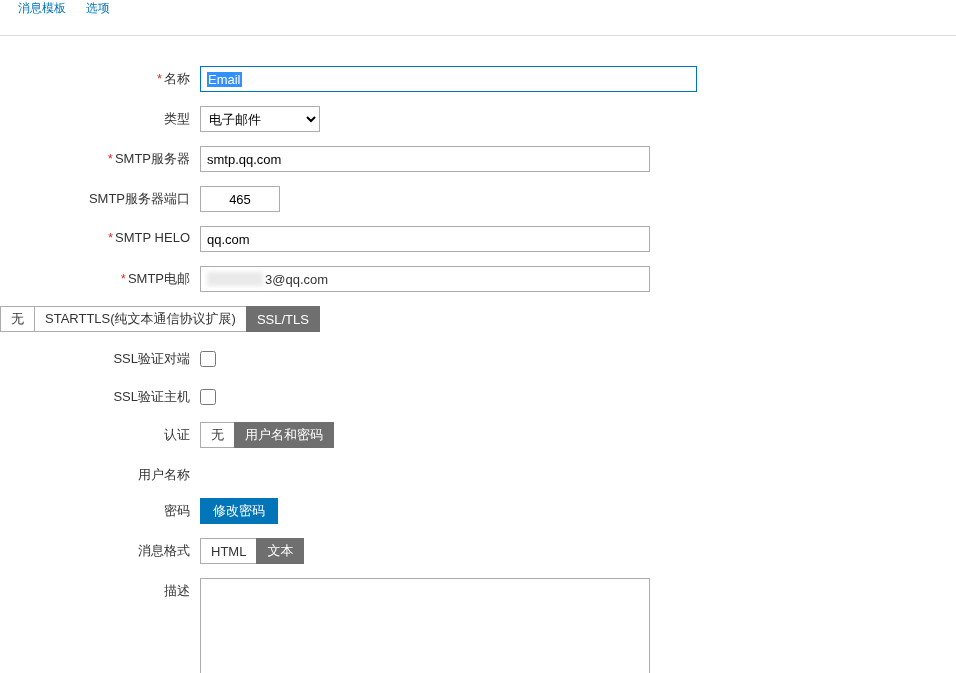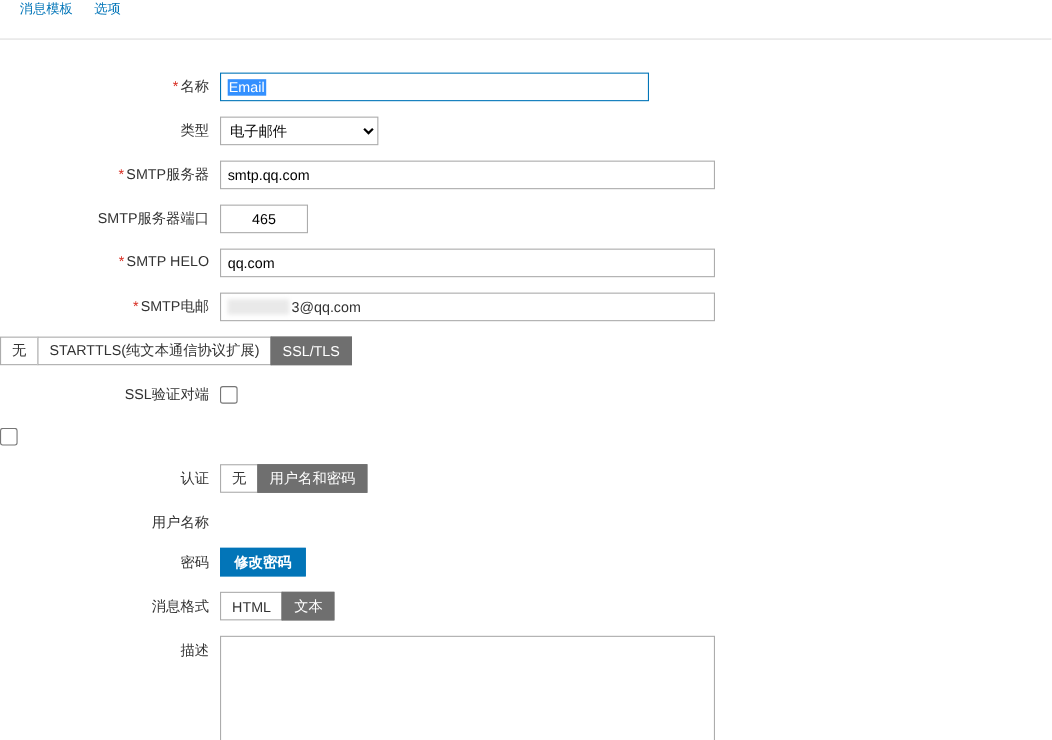--- a/index.html
+++ b/index.html
@@ -76,21 +76,21 @@
     .selected-text {
       background: #3390ff;
       color: #fff;
       padding: 0 1px;
     }
     select.select {
       border: 1px solid #acacac;
       padding: 3px 4px;
       font-size: 13px;
       height: 26px;
-      width: 144px;
+      width: 120px;
       background: #fff;
     }
     .btn-group {
       display: inline-flex;
     }
     .btn-group .seg {
       border: 1px solid #acacac;
       padding: 4px 10px;
       font-size: 13px;
       background: #fff;
@@ -141,21 +141,21 @@
 <div class="tabs">
   <span class="tab">消息模板</span>
   <span class="tab">选项</span>
 </div>
 
 <div class="form">
 
   <div class="form-row">
     <div class="label-cell"><span class="required">*</span><span>名称</span></div>
     <div class="control-cell">
-      <div class="pseudo-input" style="border-color:#0275b8; width:390px;">
+      <div class="pseudo-input" style="border-color:#0275b8; width:497px;">
         <span class="selected-text">Email</span>
       </div>
     </div>
   </div>
 
   <div class="form-row">
     <div class="label-cell"><span>类型</span></div>
     <div class="control-cell">
       <select class="select">
         <option>电子邮件</option>
@@ -205,20 +205,21 @@
   </div>
 
   <div class="form-row">
     <div class="label-cell"><span>SSL验证对端</span></div>
     <div class="control-cell">
       <input type="checkbox" class="checkbox" style="">
     </div>
   </div>
 
   <div class="form-row">
+    <div class="label-cell"><span>SSL验证主机</span></div>
     <div class="control-cell">
       <input type="checkbox" class="checkbox" style="">
     </div>
   </div>
 
   <div class="form-row">
     <div class="label-cell"><span>认证</span></div>
     <div class="control-cell">
       <div class="btn-group">
         <div class="seg">无</div>
@@ -227,21 +228,21 @@
     </div>
   </div>
 
   <div class="form-row">
     <div class="label-cell"><span>用户名称</span></div>
   </div>
 
   <div class="form-row">
     <div class="label-cell"><span>密码</span></div>
     <div class="control-cell">
-      <button class="btn primary" style="height:26px;padding:3px 12px;font-weight:bold;">修改密码</button>
+      <button class="btn primary" style="height:26px;padding:3px 12px;">修改密码</button>
     </div>
   </div>
 
   <div class="form-row">
     <div class="label-cell"><span>消息格式</span></div>
     <div class="control-cell">
       <div class="btn-group">
         <div class="seg">HTML</div>
         <div class="seg active">文本</div>
       </div>

